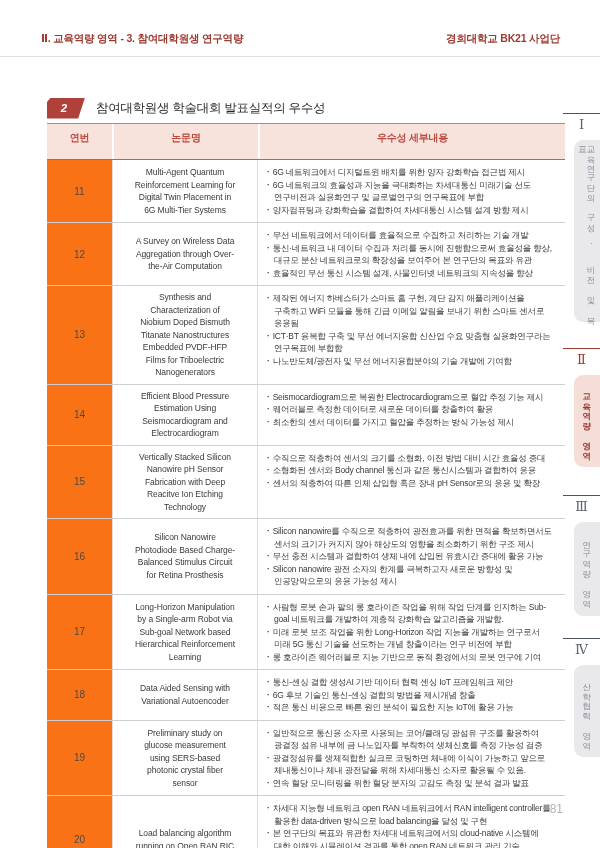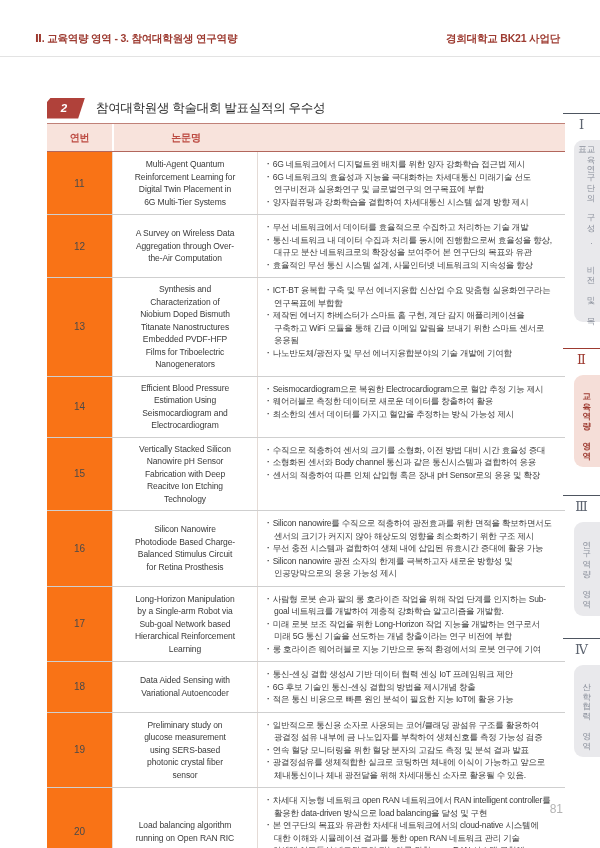--- a/index.html
+++ b/index.html
@@ -3,21 +3,21 @@
 <meta charset="utf-8">
 <style>
   * { margin:0; padding:0; box-sizing:border-box; }
   html,body { width:600px; height:848px; }
   body {
     position:relative; background:#ffffff; overflow:hidden;
     font-family:"Liberation Sans","DejaVu Sans",sans-serif; color:#333;
   }
   
   .page-header {
-    position:absolute; top:32px; left:35px; right:40px;
+    position:absolute; top:32px; left:41px; right:40px;
     display:flex; justify-content:space-between; align-items:baseline;
   }
   .page-header .crumb, .page-header .org {
     font-size:10.5px; font-weight:bold; color:#9d3a30; letter-spacing:-0.2px;
   }
   .header-rule { position:absolute; top:56px; left:0; right:0; height:1px; background:#e3e3e3; }
 
   
   .content { position:absolute; top:97px; left:47px; width:518px; }
   .section-row { display:flex; align-items:center; margin-bottom:4px; height:22px; }
@@ -31,21 +31,21 @@
   .section-title { margin-left:11px; font-size:12.5px; font-weight:normal; color:#262626; letter-spacing:-0.3px; }
 
   
   .table { width:100%; }
   .thead {
     display:flex; background:#f8e3dc;
     border-top:1px solid #c08178; border-bottom:1px solid #b2665c;
   }
   .th {
     font-size:10px; font-weight:bold; color:#bc4a41; text-align:center;
-    padding:7px 2px 6px; letter-spacing:-0.2px;
+    padding:7px 2px 14px; letter-spacing:-0.2px;
   }
   .th + .th { border-left:2px solid #ffffff; }
   .col-no { width:65px; flex:0 0 65px; }
   .col-title { width:146px; flex:0 0 146px; }
   .col-detail { flex:1 1 auto; }
   .trow { display:flex; border-bottom:1px solid #cfcfcf; }
   .cell { font-size:8.5px; color:#3a3a3a; }
   .cell.no {
     display:flex; align-items:center; justify-content:center;
     font-size:10px; font-weight:normal; color:#4a4a4a; background:#f97316;
@@ -95,20 +95,21 @@
 <div class="content">
   <div class="section-row">
     <div class="badge">2</div>
     <div class="section-title">참여대학원생 학술대회 발표실적의 우수성</div>
   </div>
 
   <div class="table">
     <div class="thead">
       <div class="th col-no">연번</div>
       <div class="th col-title">논문명</div>
+      <div class="th col-detail">우수성 세부내용</div>
     </div>
     <div>
         <div class="trow">
           <div class="cell no col-no">11</div>
           <div class="cell title col-title">Multi-Agent Quantum Reinforcement Learning for Digital Twin Placement in 6G Multi-Tier Systems</div>
           <div class="cell details col-detail">
             <div class="bullet">6G 네트워크에서 디지털트윈 배치를 위한 양자 강화학습 접근법 제시</div>
             <div class="bullet">6G 네트워크의 효율성과 지능을 극대화하는 차세대통신 미래기술 선도 연구비전과 실용화연구 및 글로벌연구의 연구목표에 부합</div>
             <div class="bullet">양자컴퓨팅과 강화학습을 결합하여 차세대통신 시스템 설계 방향 제시</div>
           </div>
@@ -119,22 +120,22 @@
           <div class="cell details col-detail">
             <div class="bullet">무선 네트워크에서 데이터를 효율적으로 수집하고 처리하는 기술 개발</div>
             <div class="bullet">통신·네트워크 내 데이터 수집과 처리를 동시에 진행함으로써 효율성을 향상, 대규모 분산 네트워크로의 확장성을 보여주어 본 연구단의 목표와 유관</div>
             <div class="bullet">효율적인 무선 통신 시스템 설계, 사물인터넷 네트워크의 지속성을 향상</div>
           </div>
         </div>
         <div class="trow">
           <div class="cell no col-no">13</div>
           <div class="cell title col-title">Synthesis and Characterization of Niobium Doped Bismuth Titanate Nanostructures Embedded PVDF-HFP Films for Triboelectric Nanogenerators</div>
           <div class="cell details col-detail">
+            <div class="bullet">제작된 에너지 하베스터가 스마트 홈 구현, 계단 감지 애플리케이션을 구축하고 WiFi 모듈을 통해 긴급 이메일 알림을 보내기 위한 스마트 센서로 응용됨</div>
             <div class="bullet">ICT·BT 융복합 구축 및 무선 에너지융합 신산업 수요 맞춤형 실용화연구라는 연구목표에 부합함</div>
-            <div class="bullet">제작된 에너지 하베스터가 스마트 홈 구현, 계단 감지 애플리케이션을 구축하고 WiFi 모듈을 통해 긴급 이메일 알림을 보내기 위한 스마트 센서로 응용됨</div>
             <div class="bullet">나노반도체/광전자 및 무선 에너지융합분야의 기술 개발에 기여함</div>
           </div>
         </div>
         <div class="trow">
           <div class="cell no col-no">14</div>
           <div class="cell title col-title">Efficient Blood Pressure Estimation Using Seismocardiogram and Electrocardiogram</div>
           <div class="cell details col-detail">
             <div class="bullet">Seismocardiogram으로 복원한 Electrocardiogram으로 혈압 추정 기능 제시</div>
             <div class="bullet">웨어러블로 측정한 데이터로 새로운 데이터를 창출하여 활용</div>
             <div class="bullet">최소한의 센서 데이터를 가지고 혈압을 추정하는 방식 가능성 제시</div>
@@ -174,22 +175,22 @@
             <div class="bullet">통신-센싱 결합 생성AI 기반 데이터 협력 센싱 IoT 프레임워크 제안</div>
             <div class="bullet">6G 후보 기술인 통신-센싱 결합의 방법을 제시개념 창출</div>
             <div class="bullet">적은 통신 비용으로 빠른 원인 분석이 필요한 지능 IoT에 활용 가능</div>
           </div>
         </div>
         <div class="trow">
           <div class="cell no col-no">19</div>
           <div class="cell title col-title">Preliminary study on glucose measurement using SERS-based photonic crystal fiber sensor</div>
           <div class="cell details col-detail">
             <div class="bullet">일반적으로 통신용 소자로 사용되는 코어/클래딩 광섬유 구조를 활용하여 광결정 섬유 내부에 금 나노입자를 부착하여 생체신호를 측정 가능성 검증</div>
+            <div class="bullet">광결정섬유를 생체적합한 실크로 코팅하면 체내에 이식이 가능하고 앞으로 체내통신이나 체내 광전달을 위해 차세대통신 소자로 활용될 수 있음.</div>
             <div class="bullet">연속 혈당 모니터링을 위한 혈당 분자의 고감도 측정 및 분석 결과 발표</div>
-            <div class="bullet">광결정섬유를 생체적합한 실크로 코팅하면 체내에 이식이 가능하고 앞으로 체내통신이나 체내 광전달을 위해 차세대통신 소자로 활용될 수 있음.</div>
           </div>
         </div>
         <div class="trow">
           <div class="cell no col-no">20</div>
           <div class="cell title col-title">Load balancing algorithm running on Open RAN RIC</div>
           <div class="cell details col-detail">
             <div class="bullet">차세대 지능형 네트워크 open RAN 네트워크에서 RAN intelligent controller를 활용한 data-driven 방식으로 load balancing을 달성 및 구현</div>
             <div class="bullet">본 연구단의 목표와 유관한 차세대 네트워크에서의 cloud-native 시스템에 대한 이해와 시뮬레이션 결과를 통한 open RAN 네트워크 관리 기술</div>
             <div class="bullet">차세대 이동통신 네트워크의 지능화를 위한 open RAN 시스템 구현에 요구되는 지식을 소개하여 open RAN 연구의 필요성 향상에 기여</div>
           </div>

